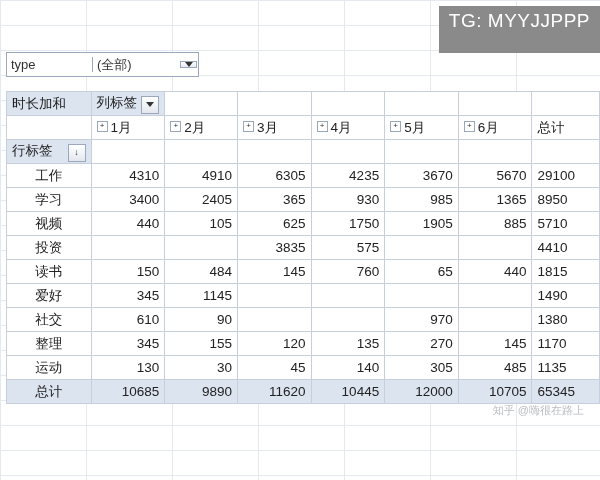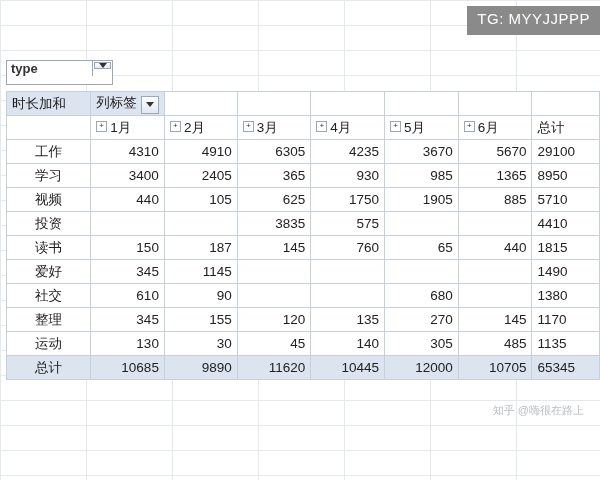--- a/index.html
+++ b/index.html
@@ -32,35 +32,34 @@
       linear-gradient(to bottom, #e4e8ef 1px, transparent 1px);
     background-size: 86px 25px;
     background-position: 0px 0px;
   }
   .watermark-tag {
     position: absolute;
     right: 0;
     top: 6px;
     background: #8a8a8a;
     color: #ffffff;
-    font-size: 15px;
-    padding: 4px 10px 8px 10px;
+    font-size: 19px;
+    padding: 4px 10px 21px 10px;
     letter-spacing: 0.5px;
     font-family: "Liberation Sans", sans-serif;
   }
   .filter-row {
     position: absolute;
     left: 6px;
-    top: 60px;
+    top: 52px;
     display: flex;
-    align-items: flex-start;
+    align-items: center;
     border: 1px solid #9aa7bd;
     background: #ffffff;
     height: 23px;
-    font-weight: bold;
   }
   .filter-label {
     width: 86px;
     font-size: 13px;
     color: #333;
     display: flex;
     align-items: center;
     padding-left: 4px;
     background: #ffffff;
     border-right: 1px solid #9aa7bd;
@@ -206,20 +205,21 @@
 </head>
 <body>
 
 <div class="sheet">
   <div class="gridbg"></div>
 
   <div class="watermark-tag">TG: MYYJJPPP</div>
 
   <div class="filter-row">
     <div class="filter-label">type</div>
+    <div class="filter-value">(全部)</div>
     <div class="dropdown-btn">
       <div class="caret"></div>
     </div>
   </div>
 
   <table class="pivot">
     <tbody>
         <tr>
       <td class="hdr-blue">时长加和</td>
       <td class="hdr-col-label">
@@ -238,20 +238,33 @@
     <tr>
       <td></td>
       <td class="col-head"><span class="expand-box">+</span><span>1月</span></td>
       <td class="col-head"><span class="expand-box">+</span><span>2月</span></td>
       <td class="col-head"><span class="expand-box">+</span><span>3月</span></td>
       <td class="col-head"><span class="expand-box">+</span><span>4月</span></td>
       <td class="col-head"><span class="expand-box">+</span><span>5月</span></td>
       <td class="col-head"><span class="expand-box">+</span><span>6月</span></td>
       <td class="col-head">总计</td>
     </tr>
+    <tr>
+      <td class="row-label-head">
+        <span>行标签</span>
+        <span class="sort-btn">↓</span>
+      </td>
+      <td></td>
+      <td></td>
+      <td></td>
+      <td></td>
+      <td></td>
+      <td></td>
+      <td></td>
+    </tr>
 
     <tr>
       <td class="rowname">工作</td>
       <td class="num">4310</td>
       <td class="num">4910</td>
       <td class="num">6305</td>
       <td class="num">4235</td>
       <td class="num">3670</td>
       <td class="num">5670</td>
       <td class="total-col">29100</td>
@@ -282,21 +295,21 @@
       <td class="num"></td>
       <td class="num">3835</td>
       <td class="num">575</td>
       <td class="num"></td>
       <td class="num"></td>
       <td class="total-col">4410</td>
     </tr>
     <tr>
       <td class="rowname">读书</td>
       <td class="num">150</td>
-      <td class="num">187</td>
+      <td class="num">484</td>
       <td class="num">145</td>
       <td class="num">760</td>
       <td class="num">65</td>
       <td class="num">440</td>
       <td class="total-col">1815</td>
     </tr>
     <tr>
       <td class="rowname">爱好</td>
       <td class="num">345</td>
       <td class="num">1145</td>
@@ -305,21 +318,21 @@
       <td class="num"></td>
       <td class="num"></td>
       <td class="total-col">1490</td>
     </tr>
     <tr>
       <td class="rowname">社交</td>
       <td class="num">610</td>
       <td class="num">90</td>
       <td class="num"></td>
       <td class="num"></td>
-      <td class="num">680</td>
+      <td class="num">970</td>
       <td class="num"></td>
       <td class="total-col">1380</td>
     </tr>
     <tr>
       <td class="rowname">整理</td>
       <td class="num">345</td>
       <td class="num">155</td>
       <td class="num">120</td>
       <td class="num">135</td>
       <td class="num">270</td>

